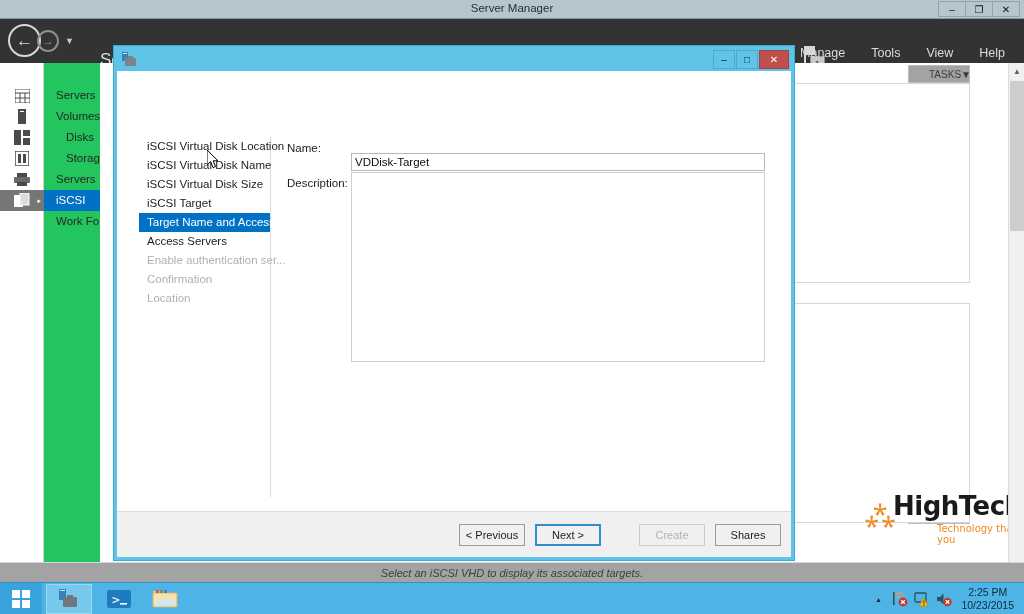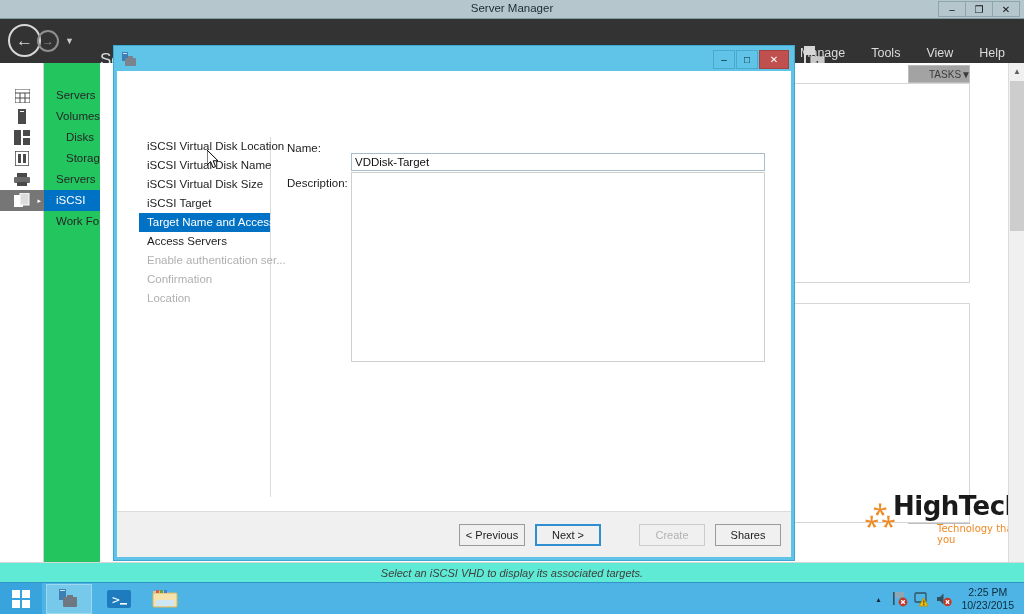--- a/index.html
+++ b/index.html
@@ -135,21 +135,21 @@
     font-family: "DejaVu Sans", sans-serif; letter-spacing: -0.5px;
   }
   .wm-sub {
     position: absolute; left: 72px; top: 32px;
     font-size: 10px; color: #f08a24; font-family: "DejaVu Sans", sans-serif;
   }
 
   
   .statusbar {
     position: absolute; left: 0; top: 562px; width: 1024px; height: 20px;
-    background: #5eead4; border-top: 1px solid #d6d6d6;
+    background: #a3a3a3; border-top: 1px solid #d6d6d6;
     font-size: 11px; color: #3e3e3e; font-style: italic;
     display: flex; align-items: center; justify-content: center;
   }
 
   
   .taskbar {
     position: absolute; left: 0; top: 582px; width: 1024px; height: 32px;
     background: #4eb4e6;
     border-top: 1px solid #2f93c8;
   }

